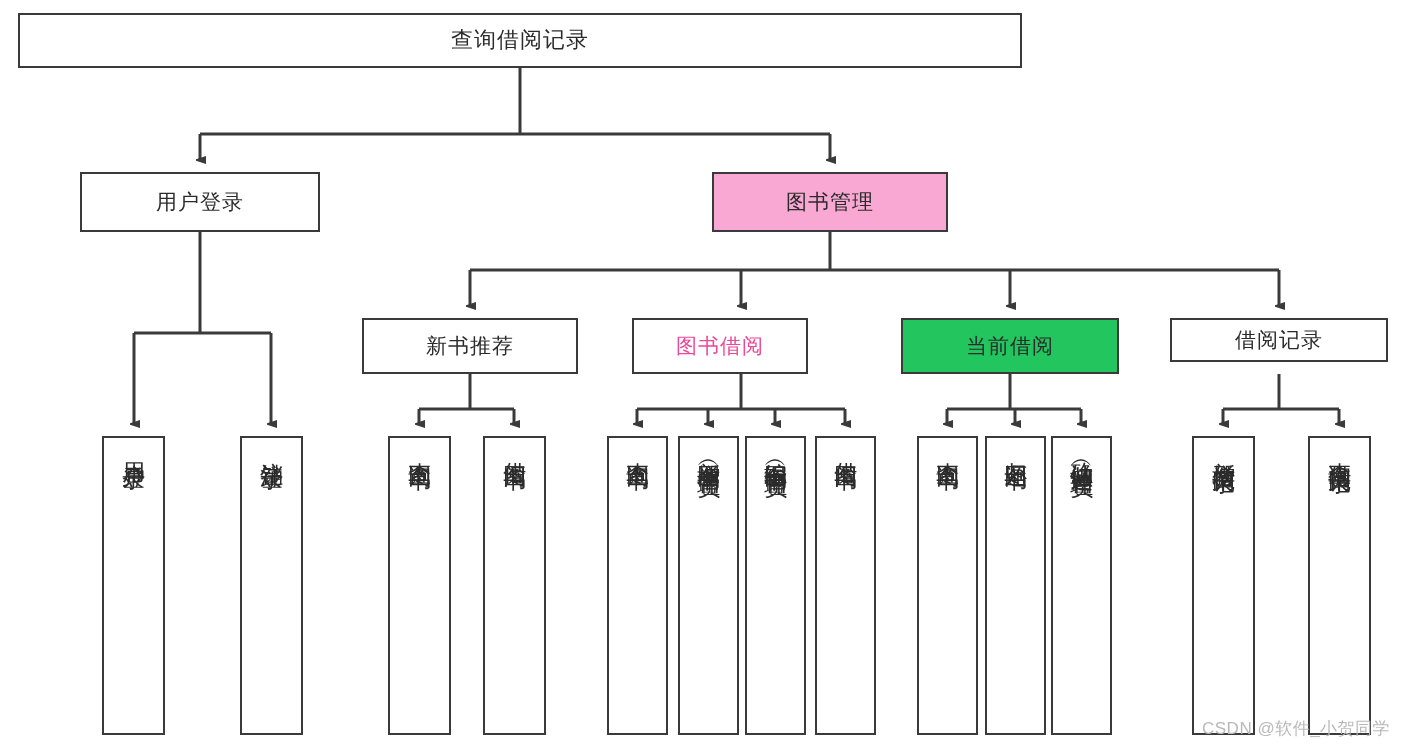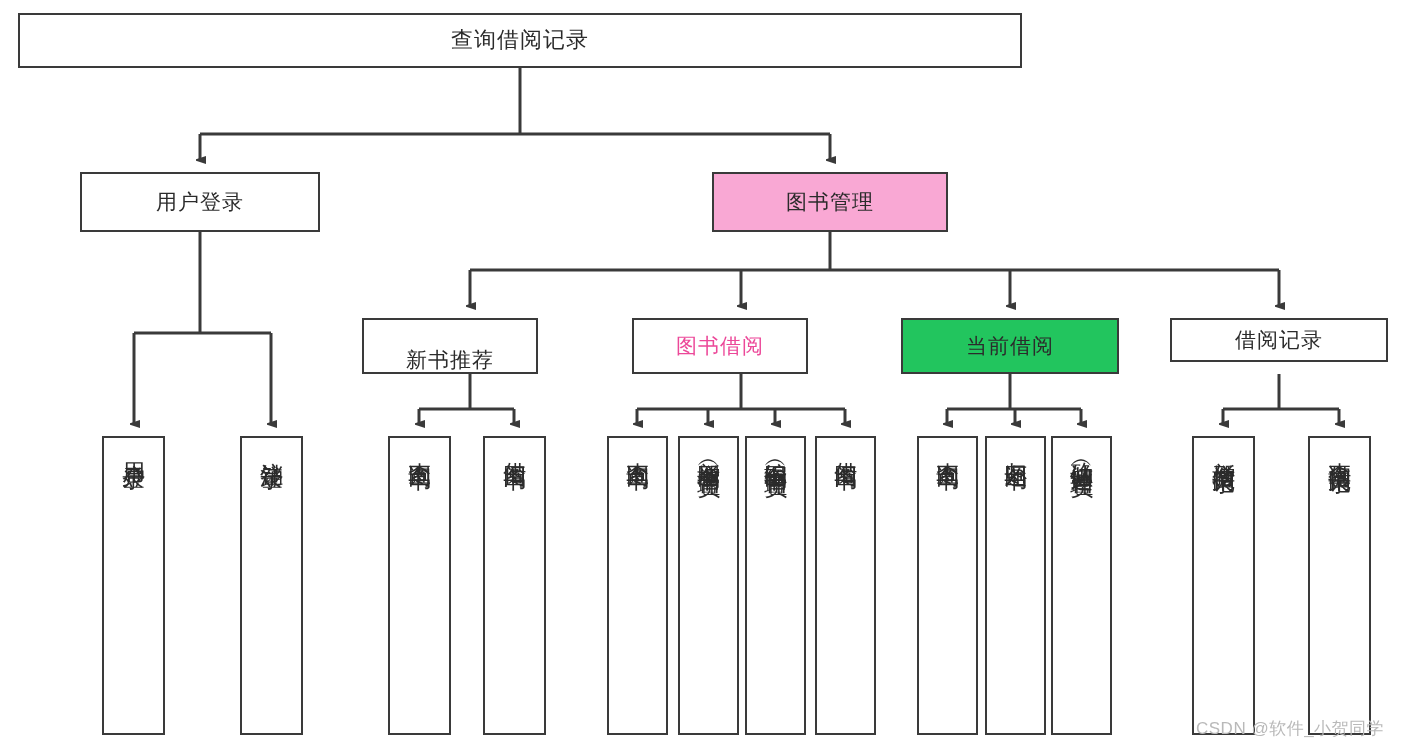--- a/index.html
+++ b/index.html
@@ -63,20 +63,21 @@
     letter-spacing: 2px;
     white-space: nowrap;
   }
   .watermark {
     position: absolute;
     color: #b9b9b9;
     font-size: 17px;
     letter-spacing: 0.5px;
     white-space: nowrap;
     user-select: none;
+    margin-left: 6px;
   }
 </style>
 </head>
 <body>
 
 <div id="canvas">
 
   <svg class="edges" viewBox="0 0 1405 747" xmlns="http://www.w3.org/2000/svg">
     <defs>
       <marker id="arrow" markerWidth="10" markerHeight="10" refX="4" refY="6" orient="auto" markerUnits="userSpaceOnUse">
@@ -133,21 +134,21 @@
     <span class="lbl">查询借阅记录</span>
   </div>
 
   <div class="node horiz" style="left: 80px; top: 172px; width: 240px; height: 60px; border-color: rgb(58, 58, 58); background: rgb(255, 255, 255); color: rgb(43, 43, 43);">
     <span class="lbl">用户登录</span>
   </div>
   <div class="node horiz" style="left: 712px; top: 172px; width: 236px; height: 60px; border-color: rgb(58, 58, 58); background: #f9a8d4; color: rgb(43, 43, 43);">
     <span class="lbl">图书管理</span>
   </div>
 
-  <div class="node horiz" style="left: 362px; top: 318px; width: 176px; height: 56px; border-color: rgb(58, 58, 58); background: rgb(255, 255, 255); color: rgb(43, 43, 43); align-items: flex-end;">
+  <div class="node horiz" style="left: 362px; top: 318px; width: 216px; height: 56px; border-color: rgb(58, 58, 58); background: rgb(255, 255, 255); color: rgb(43, 43, 43);">
     <span class="lbl">新书推荐</span>
   </div>
   <div class="node horiz" style="left: 632px; top: 318px; width: 176px; height: 56px; border-color: rgb(58, 58, 58); background: rgb(255, 255, 255); color: #ec4899;">
     <span class="lbl">图书借阅</span>
   </div>
   <div class="node horiz" style="left: 901px; top: 318px; width: 218px; height: 56px; border-color: rgb(58, 58, 58); background: #22c55e; color: rgb(43, 43, 43);">
     <span class="lbl">当前借阅</span>
   </div>
   <div class="node horiz" style="left: 1170px; top: 318px; width: 218px; height: 44px; border-color: rgb(58, 58, 58); background: rgb(255, 255, 255); color: rgb(43, 43, 43);">
     <span class="lbl">借阅记录</span>

